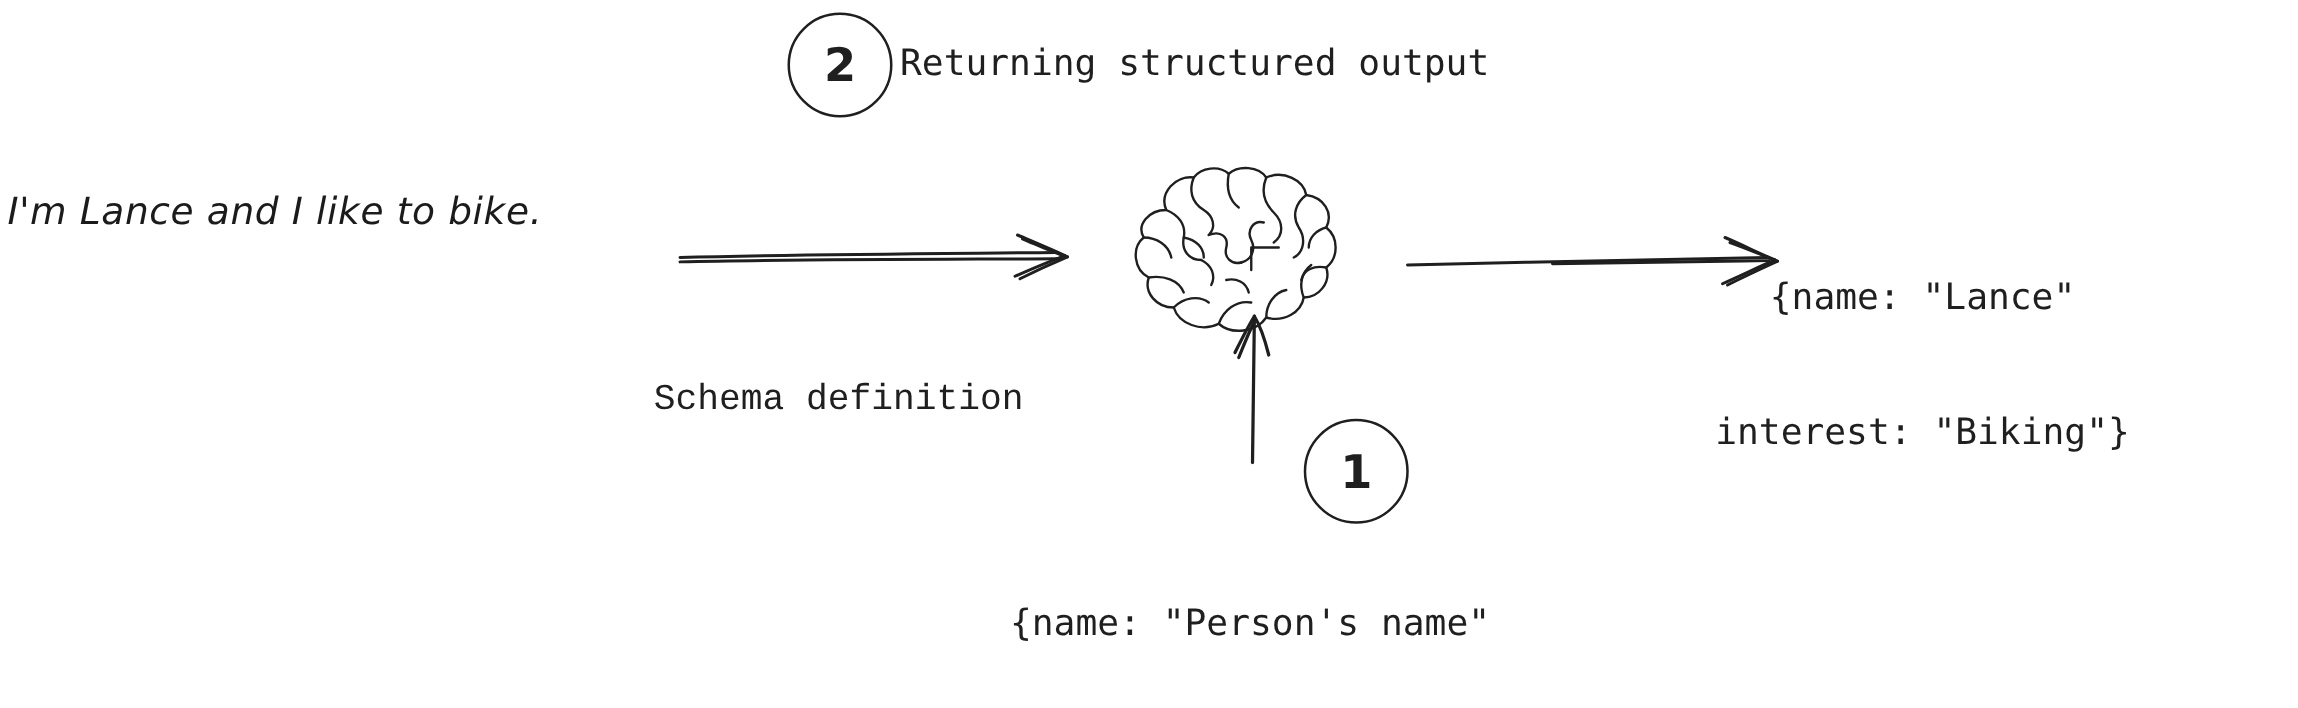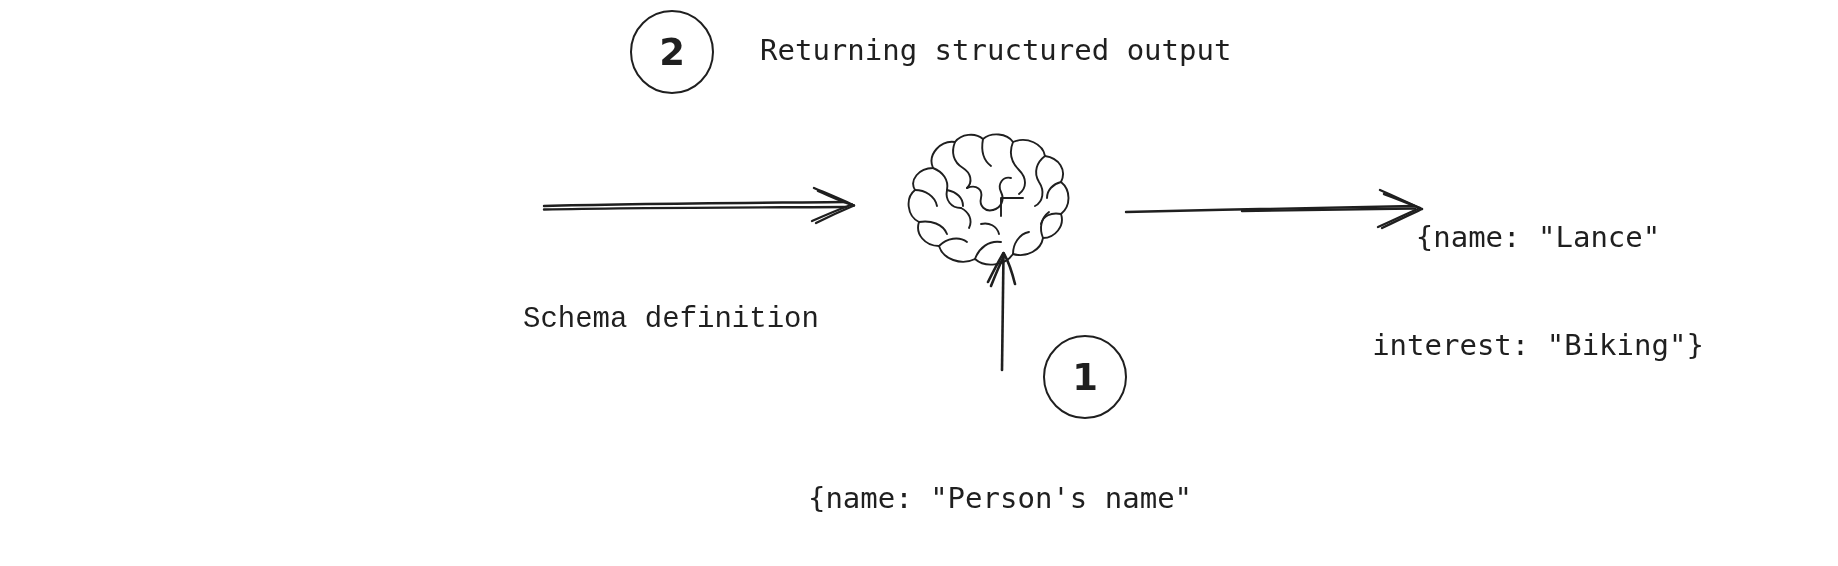--- a/index.html
+++ b/index.html
@@ -70,22 +70,23 @@
 </style>
 </head>
 <body>
 
 <div id="canvas">
 
   <div class="abs step-circle" style="left:630px; top:10px;">
     <span>2</span>
   </div>
 
-  <div class="abs mono-label" style="left:760px; top:33px;">Returning structured output</div>
+  <div class="abs mono-label" style="left:720px; top:33px;">Returning structured output</div>
 
+  <div class="abs handwritten" style="left:6px; top:152px;">I'm Lance and I like to bike.</div>
 
   <div class="abs" style="left:540px; top:178px;">
     <svg width="330" height="56" viewBox="0 0 330 56" fill="none" stroke="#1f1f1f" stroke-width="2.4" stroke-linecap="round" stroke-linejoin="round">
       <path d="M4 28 C 90 25.5, 200 25, 305 24"></path>
       <path d="M4 31.5 C 90 29.5, 200 29.5, 306 29"></path>
       <path d="M274 10 C 288 16, 300 21, 312 26.5"></path>
       <path d="M312 26.5 C 300 31, 288 36, 272 43"></path>
       <path d="M278 13 C 292 19, 302 24, 314 27.5"></path>
       <path d="M314 27.5 C 301 33, 290 38, 276 45"></path>
     </svg>

